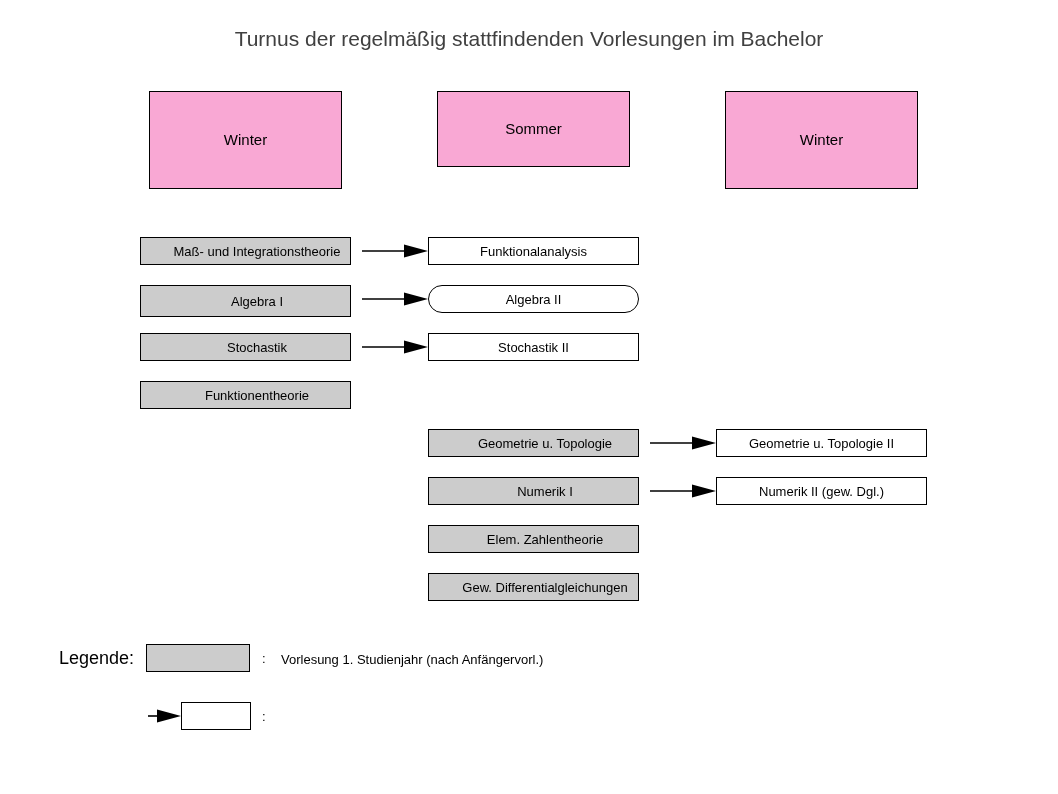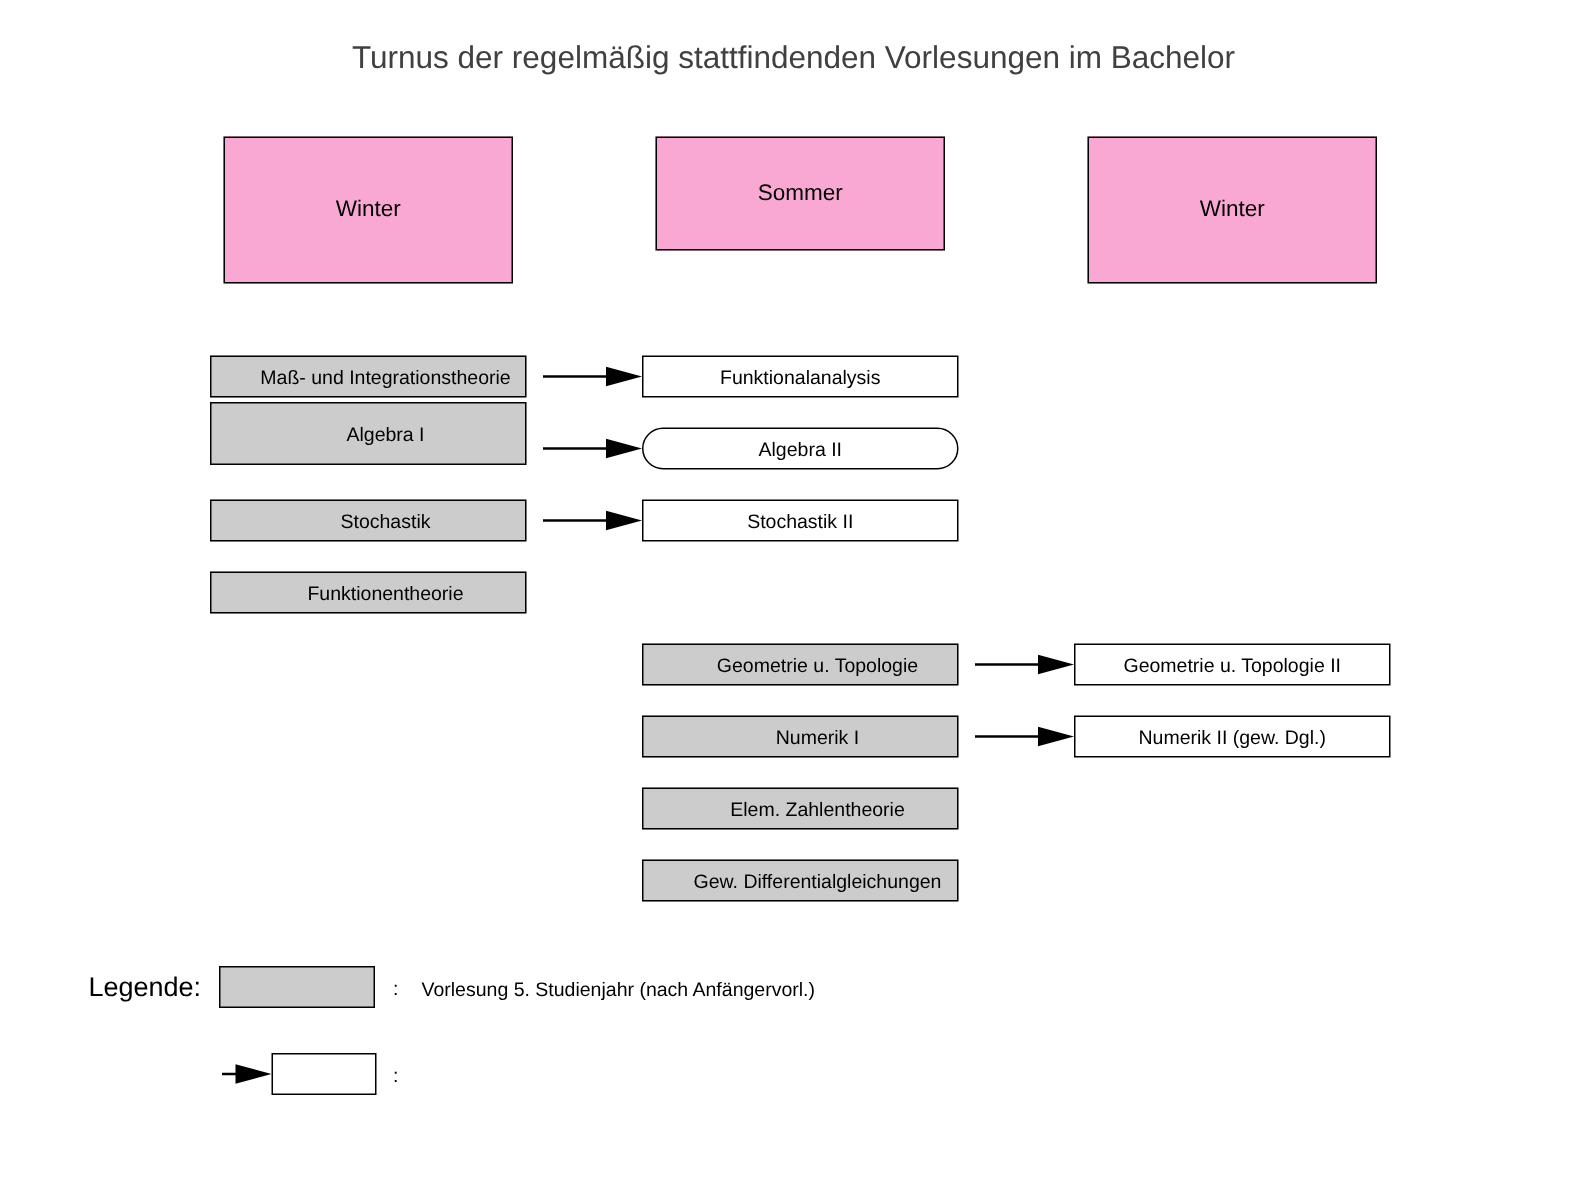--- a/index.html
+++ b/index.html
@@ -115,21 +115,21 @@
   <div class="season-box" style="left:437px; top:91px; width:193px; height:76px;">
     <span>Sommer</span>
   </div>
   <div class="season-box" style="left:725px; top:91px; width:193px; height:98px;">
     <span>Winter</span>
   </div>
 
   <div class="course-box base" style="left:140px; top:237px; width:211px; height:28px;">
     <span>Maß- und Integrationstheorie</span>
   </div>
-  <div class="course-box base" style="left:140px; top:268px; width:211px; height:42px;text-align:center;">
+  <div class="course-box base" style="left:140px; top:285px; width:211px; height:32px;text-align:center;">
     <span>Algebra I</span>
   </div>
   <div class="course-box base" style="left:140px; top:333px; width:211px; height:28px;">
     <span>Stochastik</span>
   </div>
   <div class="course-box base" style="left:140px; top:381px; width:211px; height:28px;">
     <span>Funktionentheorie</span>
   </div>
 
   <div class="course-box adv" style="left:428px; top:237px; width:211px; height:28px;">
@@ -191,21 +191,21 @@
     <svg width="66" height="14" viewBox="0 0 66 14">
       <line x1="0" y1="7" x2="48" y2="7" stroke="#000000" stroke-width="1.6"></line>
       <polygon points="42,0.5 66,7 42,13.5" fill="#000000"></polygon>
     </svg>
   </div>
 
   <div class="legend-label" style="left:59px; top:651px;">Legende:</div>
 
   <div class="legend-swatch base" style="left:146px; top:644px; width:104px; height:28px;"></div>
   <div class="legend-colon" style="left:262px; top:651px;">:</div>
-  <div class="legend-text" style="left:281px; top:651px;">Vorlesung 5. Studienjahr (nach Anfängervorl.)</div>
+  <div class="legend-text" style="left:281px; top:651px;">Vorlesung 1. Studienjahr (nach Anfängervorl.)</div>
 
   <div class="arrow" style="left:148px; top:709px; width:33px;">
     <svg width="33" height="14" viewBox="0 0 33 14">
       <line x1="0" y1="7" x2="15" y2="7" stroke="#000000" stroke-width="1.6"></line>
       <polygon points="9,0.5 33,7 9,13.5" fill="#000000"></polygon>
     </svg>
   </div>
   <div class="legend-swatch adv" style="left:181px; top:702px; width:70px; height:28px;"></div>
   <div class="legend-colon" style="left:262px; top:709px;">:</div>
 

